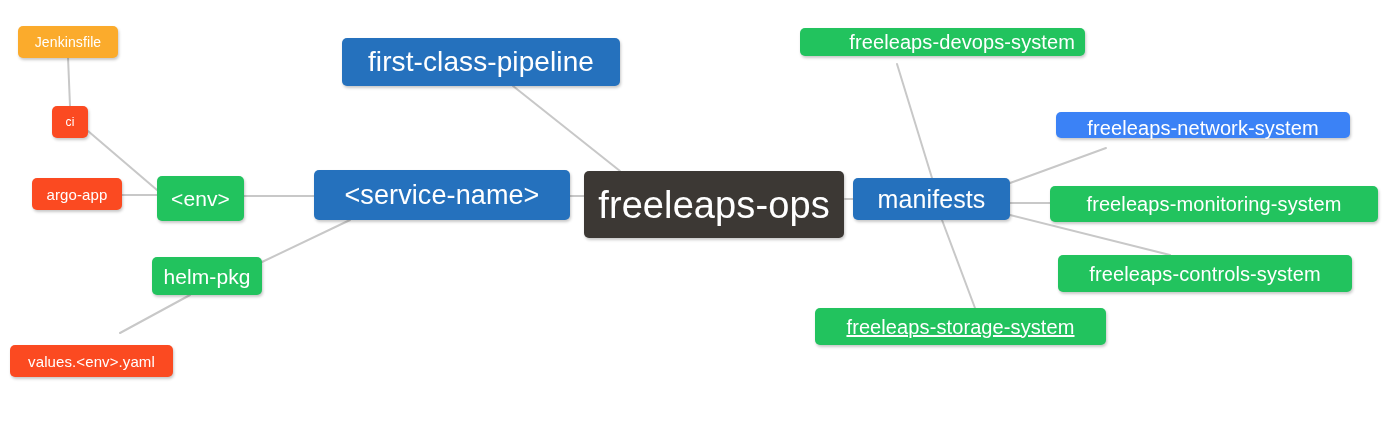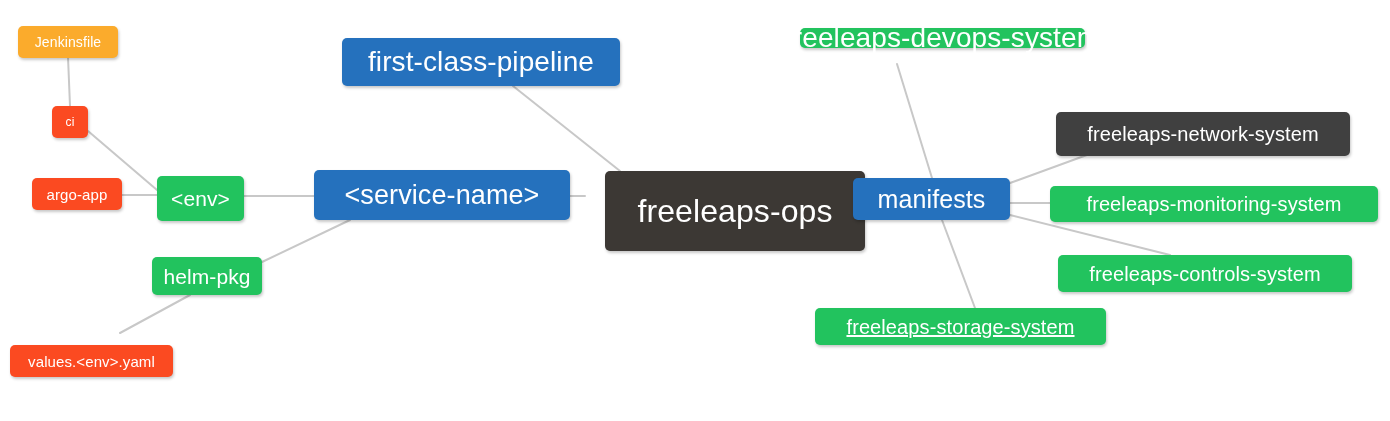--- a/index.html
+++ b/index.html
@@ -83,30 +83,30 @@
       </div>
       <div class="node" style="left: 10px; top: 333px; width: 163px; height: 32px; background: rgb(251, 74, 33); font-size: 15px; margin-top: 12px;">
         <span class="node-label">values.&lt;env&gt;.yaml</span>
       </div>
       <div class="node" style="left: 314px; top: 38px; width: 278px; height: 48px; background: rgb(37, 113, 189); font-size: 28px; margin-left: 28px;">
         <span class="node-label">first-class-pipeline</span>
       </div>
       <div class="node" style="left: 314px; top: 170px; width: 256px; height: 50px; background: rgb(37, 113, 189); font-size: 27px;">
         <span class="node-label">&lt;service-name&gt;</span>
       </div>
-      <div class="node" style="left: 605px; top: 171px; width: 260px; height: 80px; background: rgb(60, 56, 52); font-size: 32px;">
+      <div class="node" style="left: 584px; top: 171px; width: 260px; height: 67px; background: rgb(60, 56, 52); font-size: 38px;">
         <span class="node-label">freeleaps-ops</span>
       </div>
       <div class="node" style="left: 853px; top: 178px; width: 157px; height: 42px; background: rgb(37, 113, 189); font-size: 25px;">
         <span class="node-label">manifests</span>
       </div>
-      <div class="node" style="left: 800px; top: 28px; width: 285px; height: 20px; background: rgb(34, 195, 94); font-size: 28px;">
+      <div class="node" style="left: 800px; top: 28px; width: 285px; height: 28px; background: rgb(34, 195, 94); font-size: 20px; justify-content: flex-end;">
         <span class="node-label">freeleaps-devops-system</span>
       </div>
-      <div class="node" style="left: 1056px; top: 112px; width: 294px; height: 44px; background: #404040; font-size: 20px;">
+      <div class="node" style="left: 1056px; top: 112px; width: 294px; height: 26px; background: #3b82f6; font-size: 20px; align-items: flex-end;">
         <span class="node-label">freeleaps-network-system</span>
       </div>
       <div class="node" style="left: 1050px; top: 186px; width: 328px; height: 36px; background: rgb(34, 195, 94); font-size: 20px;">
         <span class="node-label">freeleaps-monitoring-system</span>
       </div>
       <div class="node" style="left: 1058px; top: 255px; width: 294px; height: 37px; background: rgb(34, 195, 94); font-size: 20px;">
         <span class="node-label">freeleaps-controls-system</span>
       </div>
       <div class="node" style="left: 815px; top: 308px; width: 291px; height: 37px; background: rgb(34, 195, 94); font-size: 20px; text-decoration: underline;">
         <span class="node-label">freeleaps-storage-system</span>

